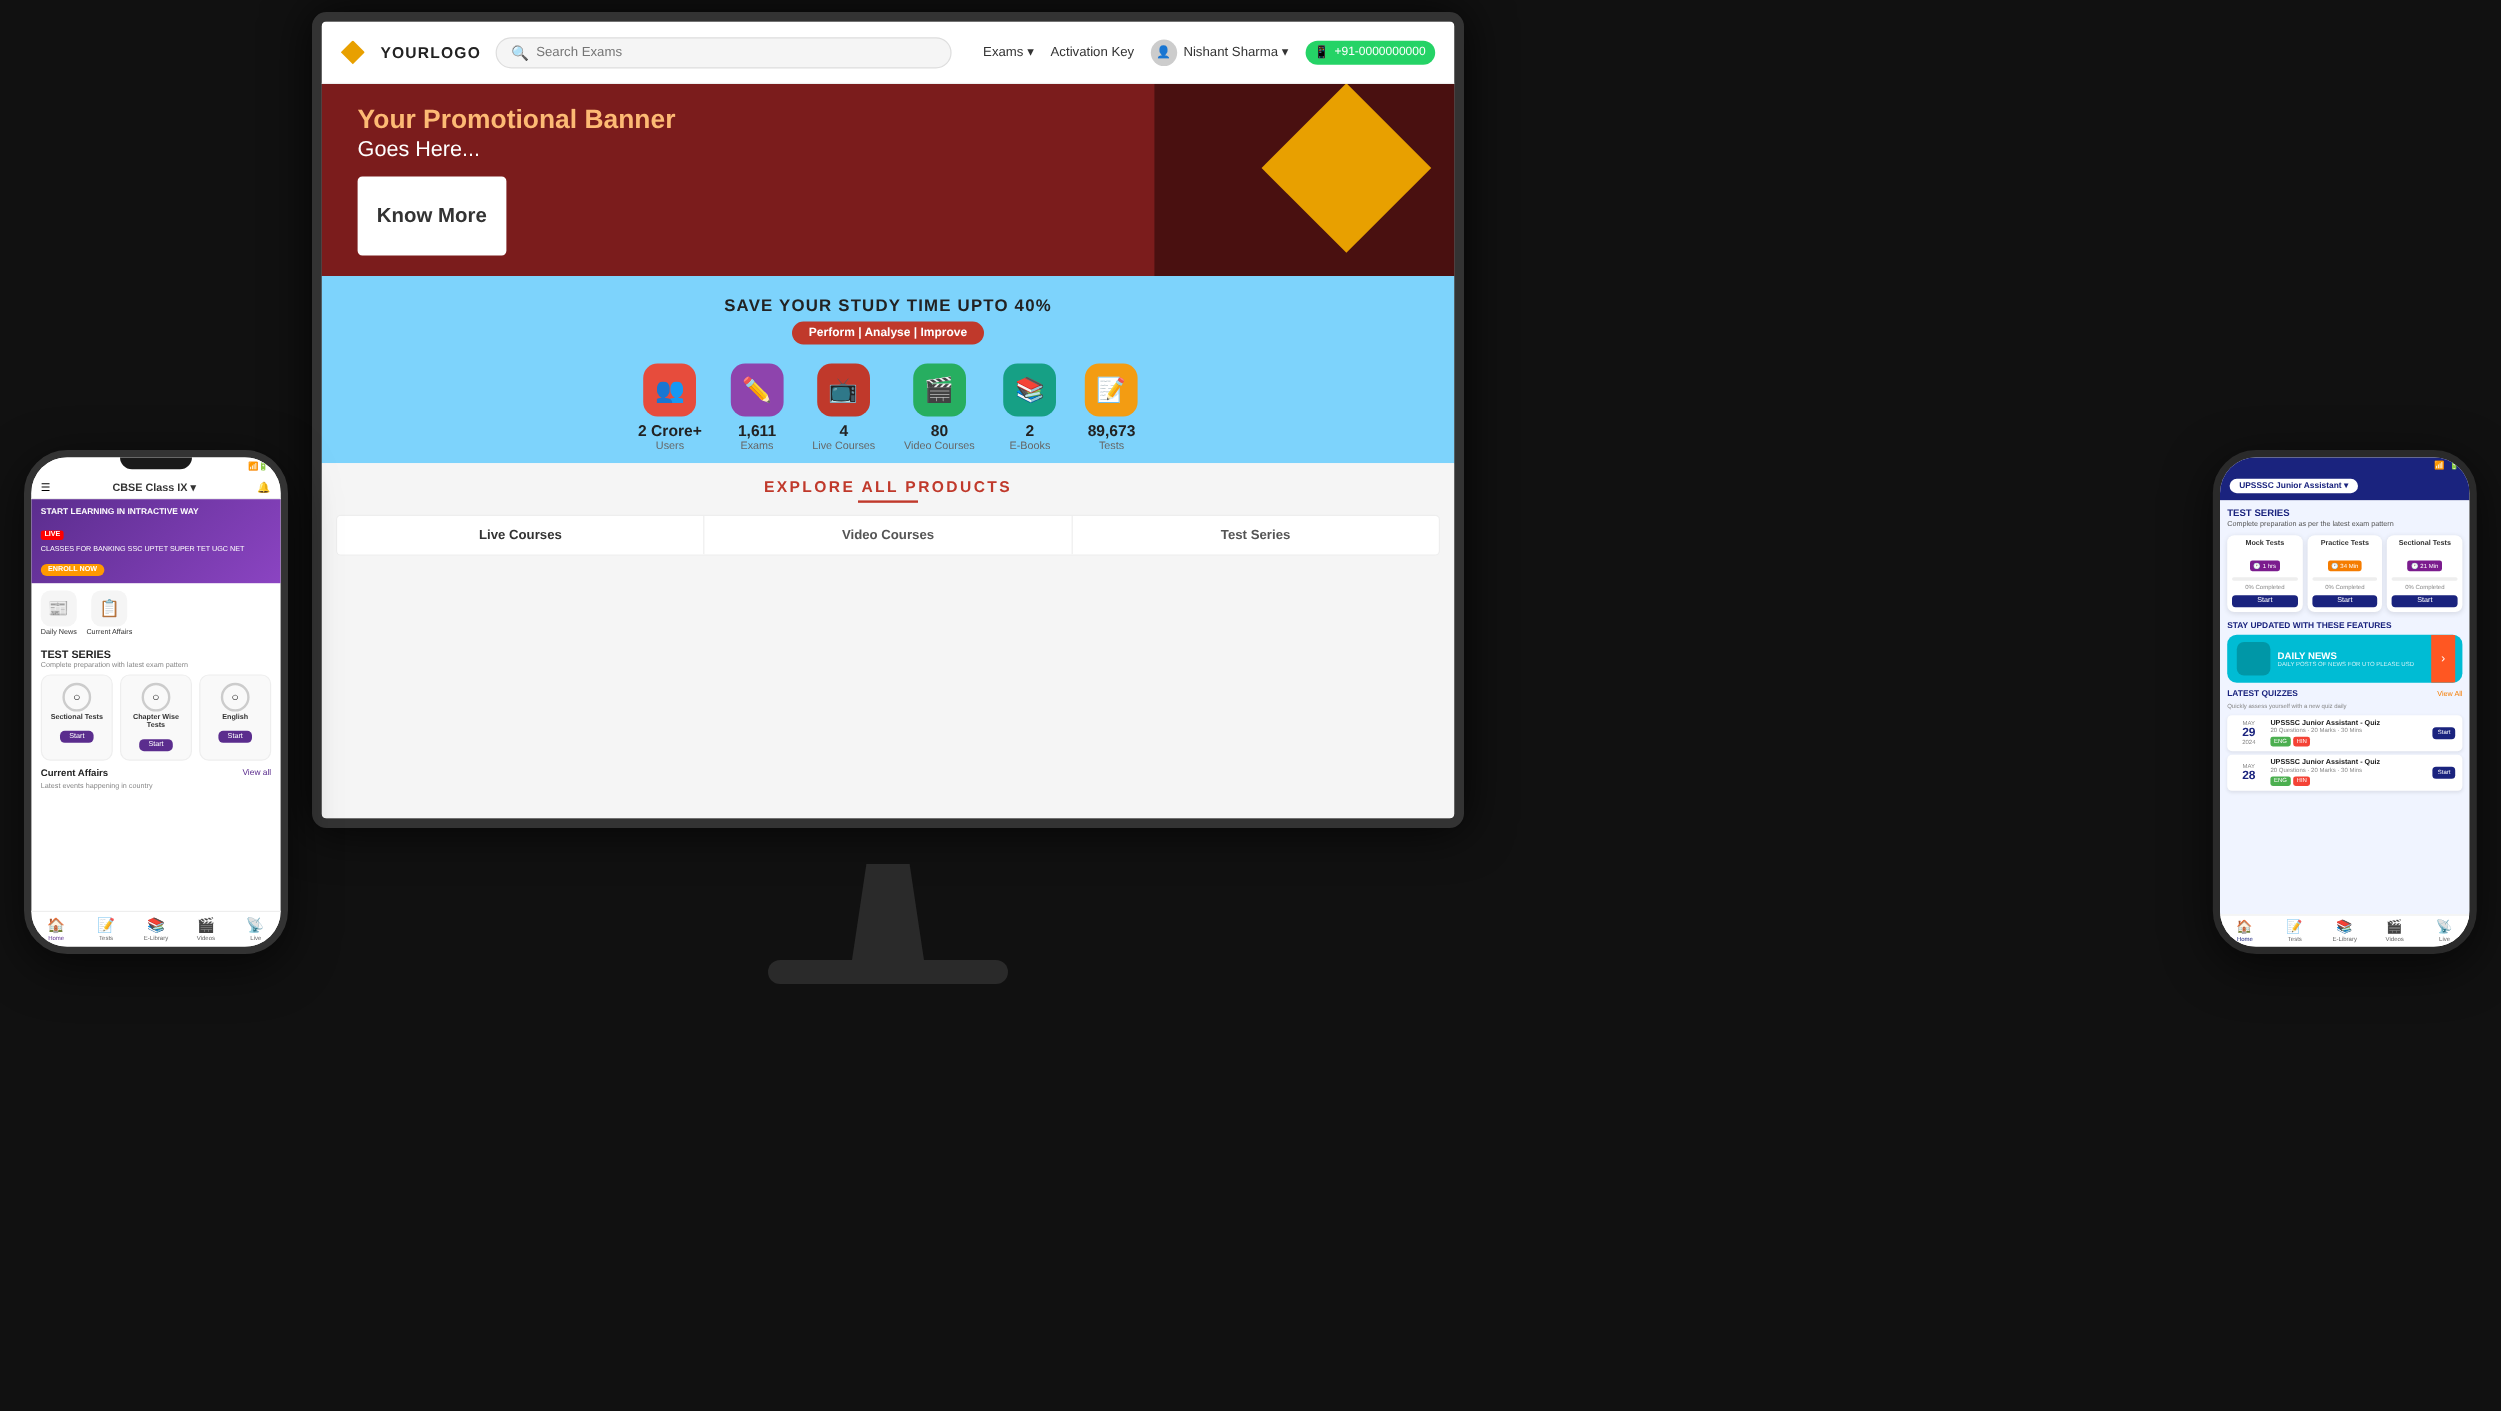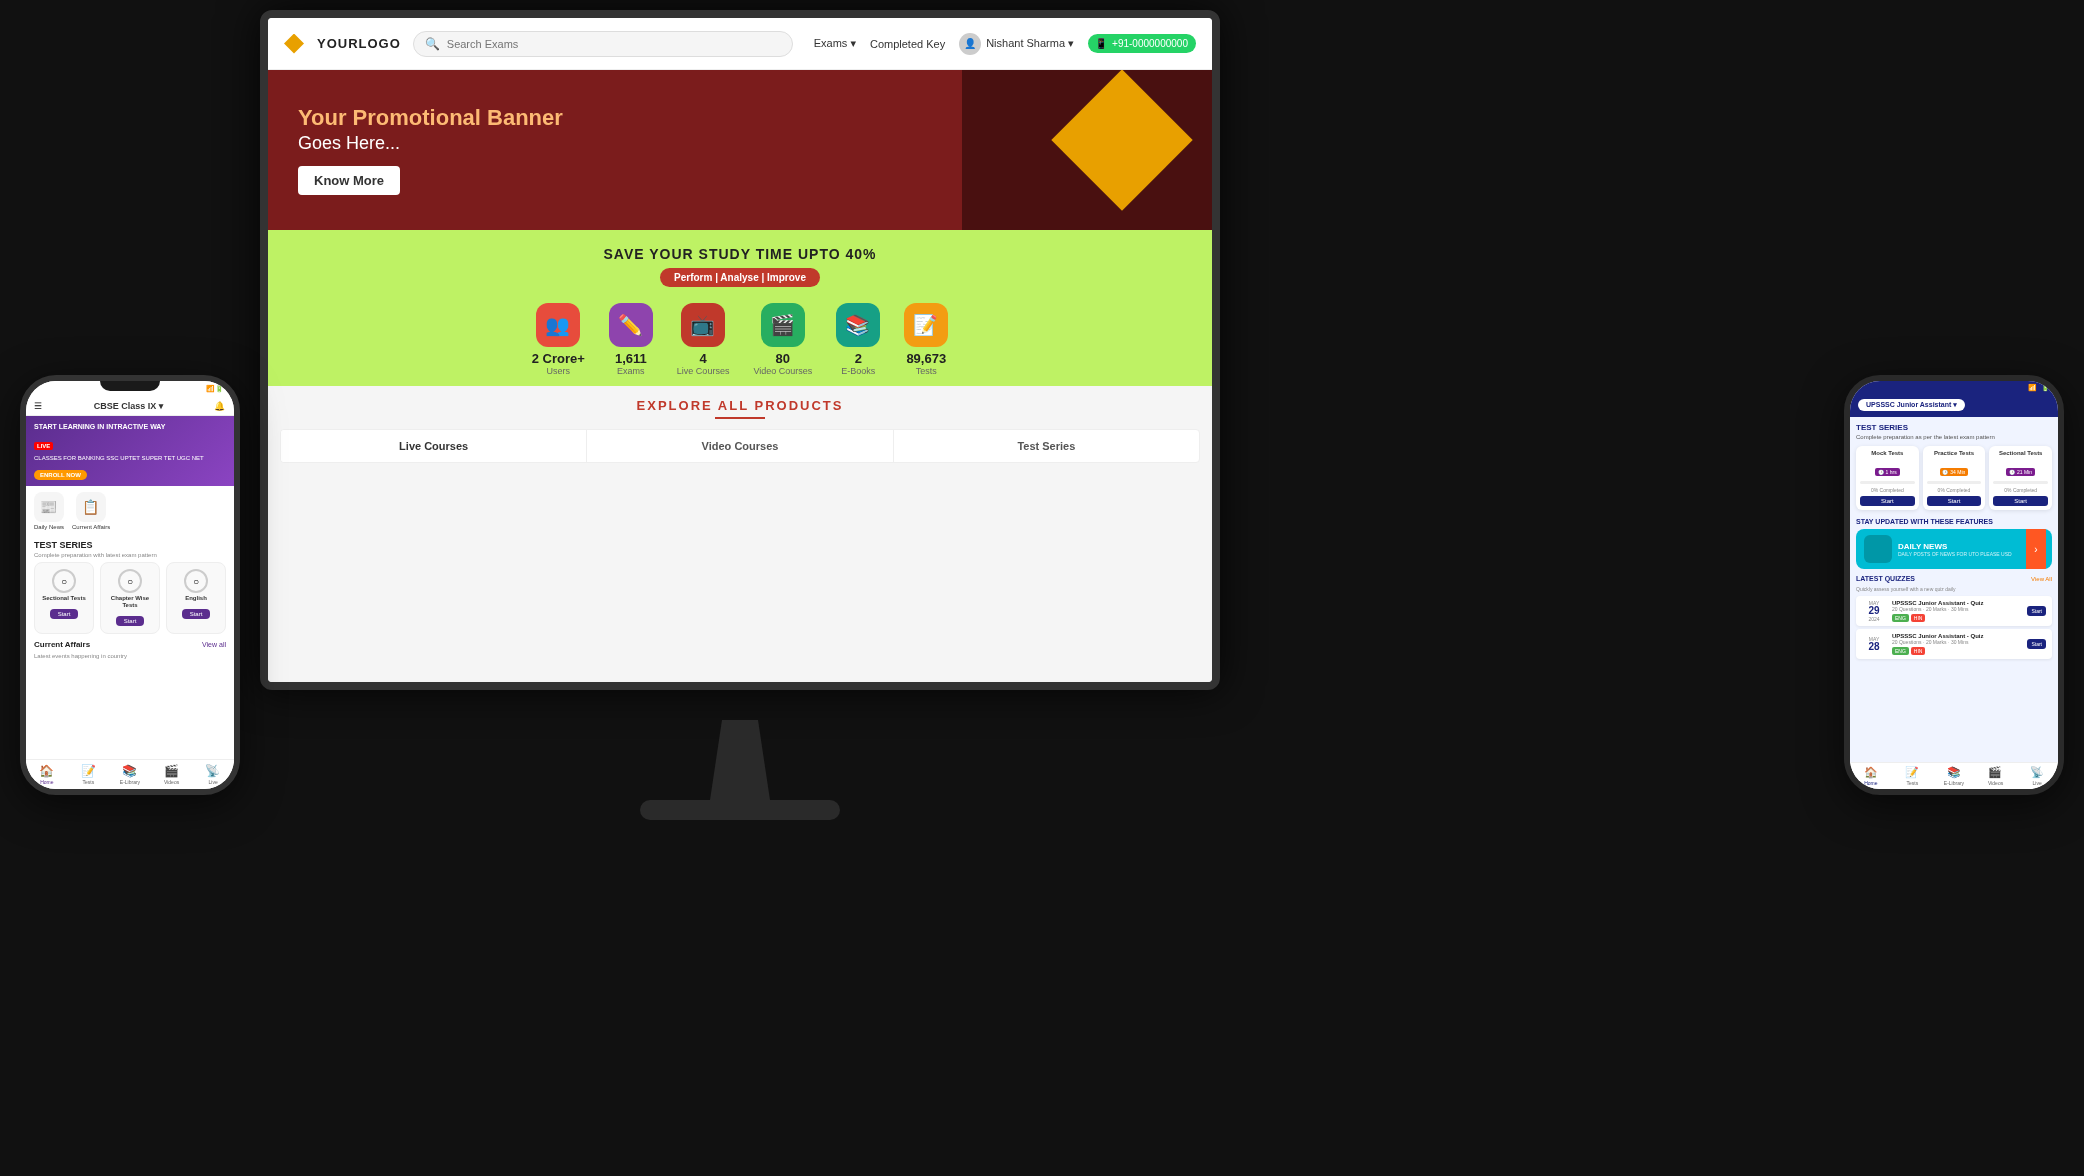--- a/index.html
+++ b/index.html
@@ -181,23 +181,23 @@
     .banner-text h2 {
       font-size: 18px;
       font-weight: 400;
       color: #fff;
       margin-top: 1px;
     }
     .know-more-btn {
       margin-top: 12px;
       background: #fff;
       border: 2px solid #fff;
-      padding: 5px 14px;
+      padding: 21px 14px;
       border-radius: 4px;
-      font-size: 13px;
+      font-size: 17px;
       font-weight: 600;
       cursor: pointer;
       color: #333;
     }
     .diamond-shape {
       position: absolute;
       width: 100px;
       height: 100px;
       background: #e8a000;
       transform: rotate(45deg);
@@ -208,21 +208,21 @@
       position: absolute;
       right: 0;
       top: 0;
       width: 250px;
       height: 160px;
       background: rgba(0,0,0,0.4);
     }
 
     
     .stats-section {
-      background: #bef264;
+      background: #7dd3fc;
       padding: 16px 0 10px;
       text-align: center;
     }
     .save-text {
       font-size: 14px;
       font-weight: 800;
       color: #222;
       letter-spacing: 1px;
     }
     .perform-badge {
@@ -801,21 +801,21 @@
           <div class="logo-area">
             <div class="logo-icon"></div>
             <span class="logo-text">YOURLOGO</span>
           </div>
           <div class="search-bar">
             <span class="search-icon-svg">🔍</span>
             <input type="text" placeholder="Search Exams" style="">
           </div>
           <div class="header-right">
             <span class="nav-link">Exams ▾</span>
-            <span class="activation-key">Completed Key</span>
+            <span class="activation-key">Activation Key</span>
             <div class="user-info">
               <div class="user-avatar">👤</div>
               <span>Nishant Sharma ▾</span>
             </div>
             <div class="phone-btn">
               <span>📱</span>
               <span>+91-0000000000</span>
             </div>
           </div>
         </div>

